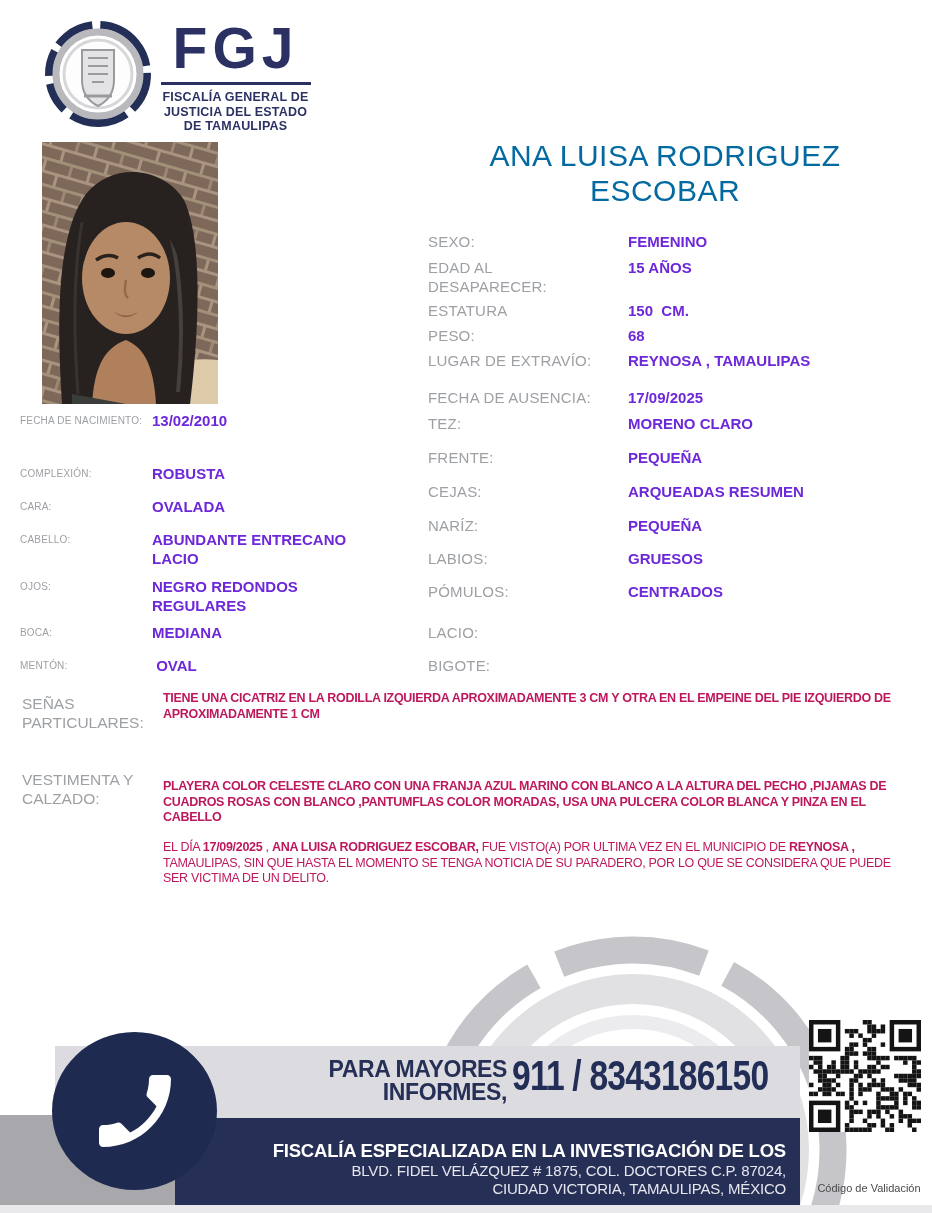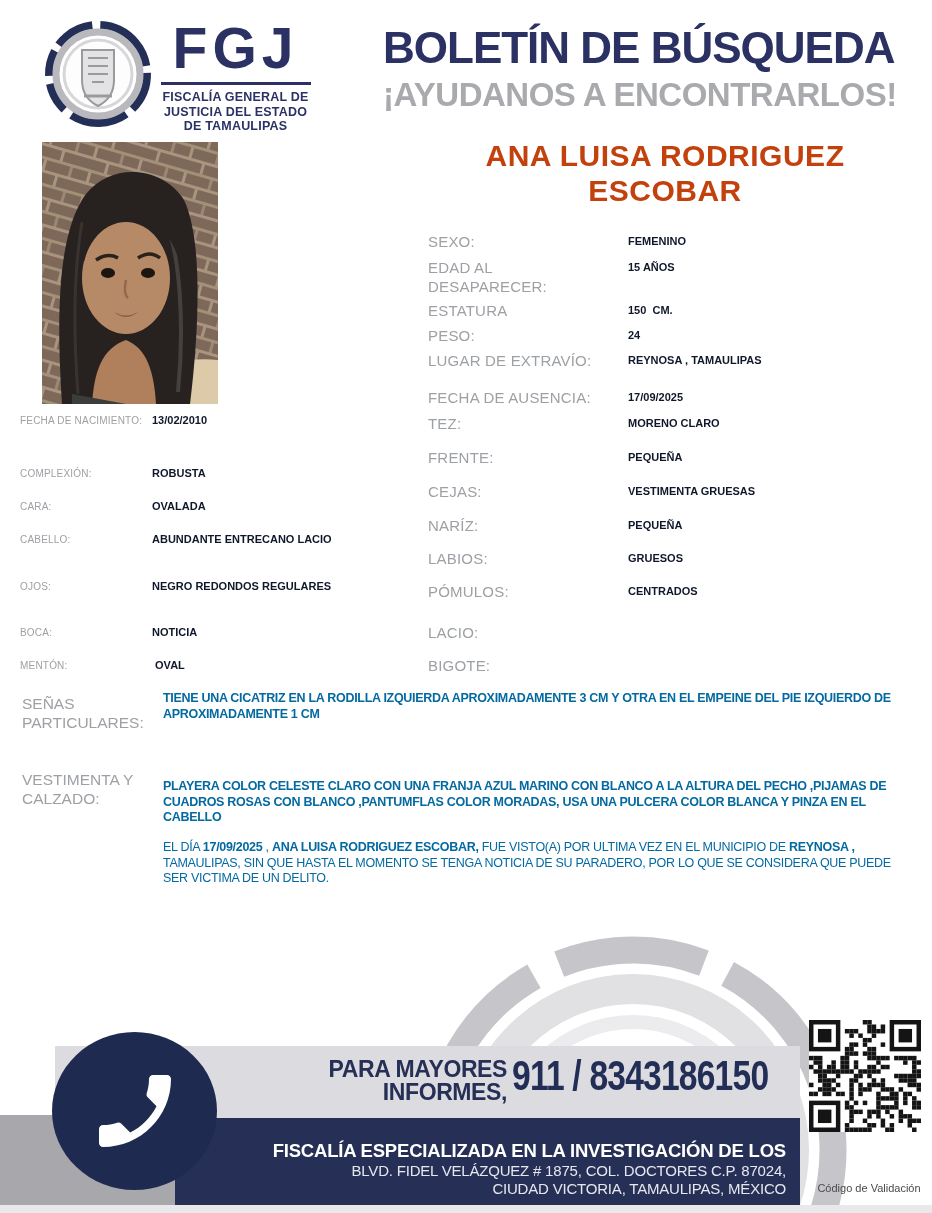--- a/index.html
+++ b/index.html
@@ -14,36 +14,36 @@
   .fgj-org { width:150px; margin:0 auto; font-size:12.5px; font-weight:bold; color:#2b3263; line-height:14.5px; letter-spacing:0.2px; }
   .title-block { position:absolute; left:383px; top:24px; width:540px; }
   .main-title { font-size:44px; font-weight:bold; color:#2b3263; letter-spacing:-1px; line-height:48px; }
   .subtitle { font-size:33px; font-weight:bold; color:#a8aaad; letter-spacing:-0.5px; line-height:36px; margin-top:5px; }
 
   
   .photo { position:absolute; left:42px; top:142px; width:176px; height:262px; }
 
   
   .person-name { position:absolute; left:450px; top:138px; width:430px; text-align:center;
-                 font-size:30px; font-weight:bold; color:#c2410c; line-height:35px; letter-spacing:0.5px; }
+                 font-size:30px; font-weight:normal; color:#0369a1; line-height:35px; letter-spacing:0.5px; }
 
   
   .frow { position:absolute; }
   .flabel { position:absolute; left:0; top:0; color:#9da0a4; font-size:15px; line-height:19px; letter-spacing:0.2px; }
-  .fvalue { position:absolute; top:0; color:#0f172a; font-size:11px; font-weight:bold; line-height:19px; white-space:pre-wrap; }
+  .fvalue { position:absolute; top:0; color:#6d28d9; font-size:15px; font-weight:bold; line-height:19px; white-space:pre-wrap; }
   .rrow .flabel { width:185px; }
   .rrow .fvalue { left:200px; width:300px; }
   .lrow .flabel { width:132px; font-size:10px; }
   .lrow .fvalue { left:132px; width:215px; }
   .rrow { left:428px; }
   .lrow { left:20px; }
 
   
   .section-label { position:absolute; left:22px; width:132px; color:#9da0a4; font-size:15.5px; line-height:19px; }
-  .section-body  { position:absolute; left:163px; width:742px; color:#0369a1; font-size:12.5px; line-height:15.5px; letter-spacing:-0.3px; font-weight:bold; }
+  .section-body  { position:absolute; left:163px; width:742px; color:#be185d; font-size:12.5px; line-height:15.5px; letter-spacing:-0.3px; font-weight:bold; }
   .section-body.mixed { font-weight:normal; }
   .section-body .b { font-weight:bold; }
 
   
   .watermark { position:absolute; left:400px; top:900px; width:470px; height:305px; z-index:1; }
 
   
   .gray-band   { position:absolute; left:55px;  top:1046px; width:745px; height:72px; background:#dcdce0; z-index:2; }
   .gray-strip  { position:absolute; left:0;     top:1115px; width:175px; height:90px; background:#a8a8ac; z-index:2; }
   .navy-bar    { position:absolute; left:175px; top:1118px; width:625px; height:87px; background:#262f55; z-index:3;
@@ -76,24 +76,20 @@
     <path d="M44 42 h20 M44 50 h20 M44 58 h20 M48 66 h12" stroke="#9a9a9e" stroke-width="2" fill="none"></path>
     <path d="M40 80 h28" stroke="#9a9a9e" stroke-width="3" fill="none"></path>
   </svg>
 
   <div class="fgj-block">
     <div class="fgj-acronym">FGJ</div>
     <div class="fgj-rule"></div>
     <div class="fgj-org">FISCALÍA GENERAL DE JUSTICIA DEL ESTADO DE TAMAULIPAS</div>
   </div>
 
-  <div class="title-block">
-    <div class="main-title">BOLETÍN DE BÚSQUEDA</div>
-    <div class="subtitle">¡AYUDANOS A ENCONTRARLOS!</div>
-  </div>
 
   <svg class="photo" viewBox="0 0 176 262">
     <defs>
       <pattern id="bricks" width="46" height="26" patternUnits="userSpaceOnUse" patternTransform="rotate(16)">
         <rect width="46" height="26" fill="#7d685a"></rect>
         <rect x="0" y="0" width="46" height="3" fill="#a8947f"></rect>
         <rect x="0" y="13" width="46" height="3" fill="#a39078"></rect>
         <rect x="22" y="3" width="3" height="10" fill="#a8947f"></rect>
         <rect x="7" y="16" width="3" height="10" fill="#a8947f"></rect>
         <rect x="34" y="16" width="3" height="10" fill="#9c8872"></rect>
@@ -125,41 +121,41 @@
   <div class="frow rrow" style="top:258px">
     <span class="flabel">EDAD AL DESAPARECER:</span>
     <span class="fvalue">15 AÑOS</span>
   </div>
   <div class="frow rrow" style="top:301px">
     <span class="flabel">ESTATURA</span>
     <span class="fvalue">150  CM.</span>
   </div>
   <div class="frow rrow" style="top:326px">
     <span class="flabel">PESO:</span>
-    <span class="fvalue">24</span>
+    <span class="fvalue">68</span>
   </div>
   <div class="frow rrow" style="top:351px">
     <span class="flabel">LUGAR DE EXTRAVÍO:</span>
     <span class="fvalue">REYNOSA , TAMAULIPAS</span>
   </div>
   <div class="frow rrow" style="top:388px">
     <span class="flabel">FECHA DE AUSENCIA:</span>
     <span class="fvalue">17/09/2025</span>
   </div>
   <div class="frow rrow" style="top:414px">
     <span class="flabel">TEZ:</span>
     <span class="fvalue">MORENO CLARO</span>
   </div>
   <div class="frow rrow" style="top:448px">
     <span class="flabel">FRENTE:</span>
     <span class="fvalue">PEQUEÑA</span>
   </div>
   <div class="frow rrow" style="top:482px">
     <span class="flabel">CEJAS:</span>
-    <span class="fvalue">VESTIMENTA GRUESAS</span>
+    <span class="fvalue">ARQUEADAS RESUMEN</span>
   </div>
   <div class="frow rrow" style="top:516px">
     <span class="flabel">NARÍZ:</span>
     <span class="fvalue">PEQUEÑA</span>
   </div>
   <div class="frow rrow" style="top:549px">
     <span class="flabel">LABIOS:</span>
     <span class="fvalue">GRUESOS</span>
   </div>
   <div class="frow rrow" style="top:582px">
@@ -190,21 +186,21 @@
   <div class="frow lrow" style="top:530px">
     <span class="flabel">CABELLO:</span>
     <span class="fvalue">ABUNDANTE ENTRECANO LACIO</span>
   </div>
   <div class="frow lrow" style="top:577px">
     <span class="flabel">OJOS:</span>
     <span class="fvalue">NEGRO REDONDOS REGULARES</span>
   </div>
   <div class="frow lrow" style="top:623px">
     <span class="flabel">BOCA:</span>
-    <span class="fvalue">NOTICIA</span>
+    <span class="fvalue">MEDIANA</span>
   </div>
   <div class="frow lrow" style="top:656px">
     <span class="flabel">MENTÓN:</span>
     <span class="fvalue"> OVAL</span>
   </div>
 
   <div class="section-label" style="top:694px">SEÑAS PARTICULARES:</div>
   <div class="section-body" style="top:691px">TIENE UNA CICATRIZ EN LA RODILLA IZQUIERDA APROXIMADAMENTE 3 CM Y OTRA EN EL EMPEINE DEL PIE IZQUIERDO DE APROXIMADAMENTE 1 CM</div>
 
   <div class="section-label" style="top:770px">VESTIMENTA Y CALZADO:</div>

